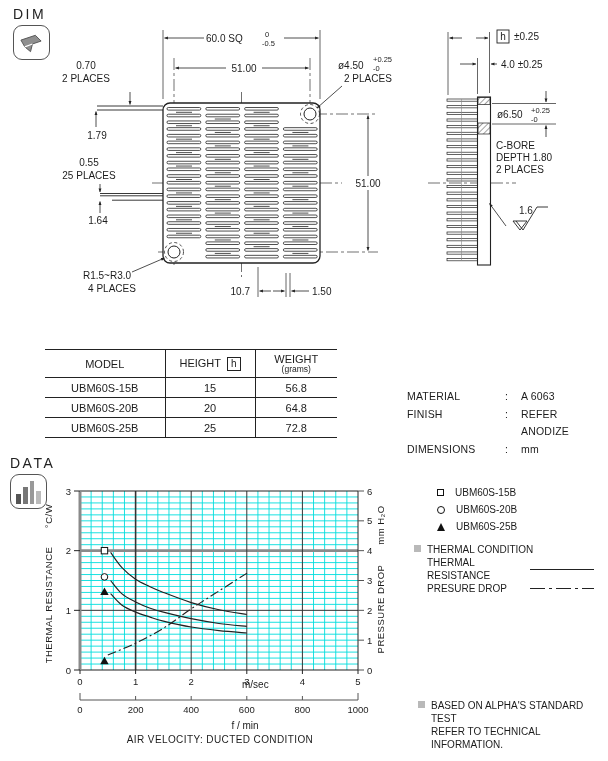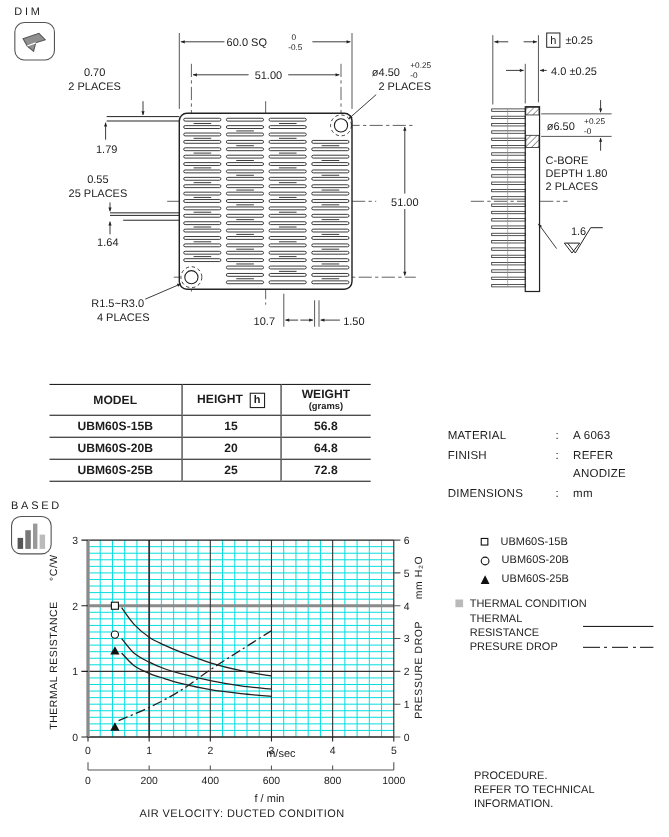--- a/index.html
+++ b/index.html
@@ -1,27 +1,27 @@
 <!DOCTYPE html>
 <html><head>
 <meta charset="utf-8">
 <style>
   *{box-sizing:border-box;margin:0;padding:0}
   html,body{width:608px;height:761px;background:#fff;overflow:hidden;
     font-family:"Liberation Sans",sans-serif;color:#1c1c1c;}
   body{position:relative}
   .abs{position:absolute}
   
-  .badge-label{font-size:10px;letter-spacing:2.5px;color:#222}
+  .badge-label{font-size:14px;letter-spacing:2.5px;color:#222}
   .badge-icon{width:37px;height:35px;border:1.6px solid #555;border-radius:9px;
     display:flex;align-items:flex-end;justify-content:center;gap:2px;padding:4px 5px;background:#fff}
   .bar{display:inline-block;width:6px}
   
   table{border-collapse:collapse;font-size:11px;color:#1c1c1c}
-  th,td{text-align:center;font-weight:bold;padding:2px 6px;
+  th,td{text-align:center;font-weight:normal;padding:2px 6px;
     border-top:1.1px solid #222;border-bottom:1.1px solid #222}
   th+th,td+td{border-left:1.1px solid #222}
   th{height:28px}
   td{height:20px}
   .hbox{display:inline-block;border:1px solid #222;padding:0 3px;margin-left:6px;
     font-size:10px;line-height:12px}
   .unit-small{font-size:8.5px;line-height:9px}
   
   .specs{font-size:10.5px;line-height:17.5px;letter-spacing:.2px}
   .specs .row{display:grid;grid-template-columns:98px 16px auto}
@@ -383,21 +383,21 @@
     <span>REFER ANODIZE</span>
   </div>
   <div class="row">
     <span>DIMENSIONS</span>
     <span>:</span>
     <span>mm</span>
   </div>
 </div>
 
 <div class="abs" style="left:10px;top:455px">
-  <div class="badge-label">BASED</div>
+  <div class="badge-label">DATA</div>
   <div class="badge-icon" style="margin-top:3px">
     <span class="bar" style="height:10px;background:#555"></span>
     <span class="bar" style="height:17px;background:#777"></span>
     <span class="bar" style="height:23px;background:#999"></span>
     <span class="bar" style="height:13px;background:#bbb"></span>
   </div>
 </div>
 
 <svg id="chart-svg" class="abs" style="left:20px;top:478px" width="400" height="283" viewBox="0 0 400 283">
     <line x1="60" y1="186.03333333333333" x2="338" y2="186.03333333333333" stroke="#00dede" stroke-width="0.9"></line>
@@ -545,15 +545,18 @@
     <span class="lbl102">THERMAL RESISTANCE</span>
     <span class="sample-solid"></span>
   </div>
   <div class="ind flexrow">
     <span class="lbl102">PRESURE DROP</span>
     <span class="sample-dashdot"></span>
   </div>
 </div>
 
 <div class="abs note" style="left:418px;top:699px;width:185px">
-  <div class="ind">PROCEDURE.</div>
+  <div class="head">
+    <span class="bullet"></span>
+    <span>BASED ON ALPHA'S STANDARD TEST</span>
+  </div>
   <div class="ind">REFER TO TECHNICAL INFORMATION.</div>
 </div>
 
 </body></html>

